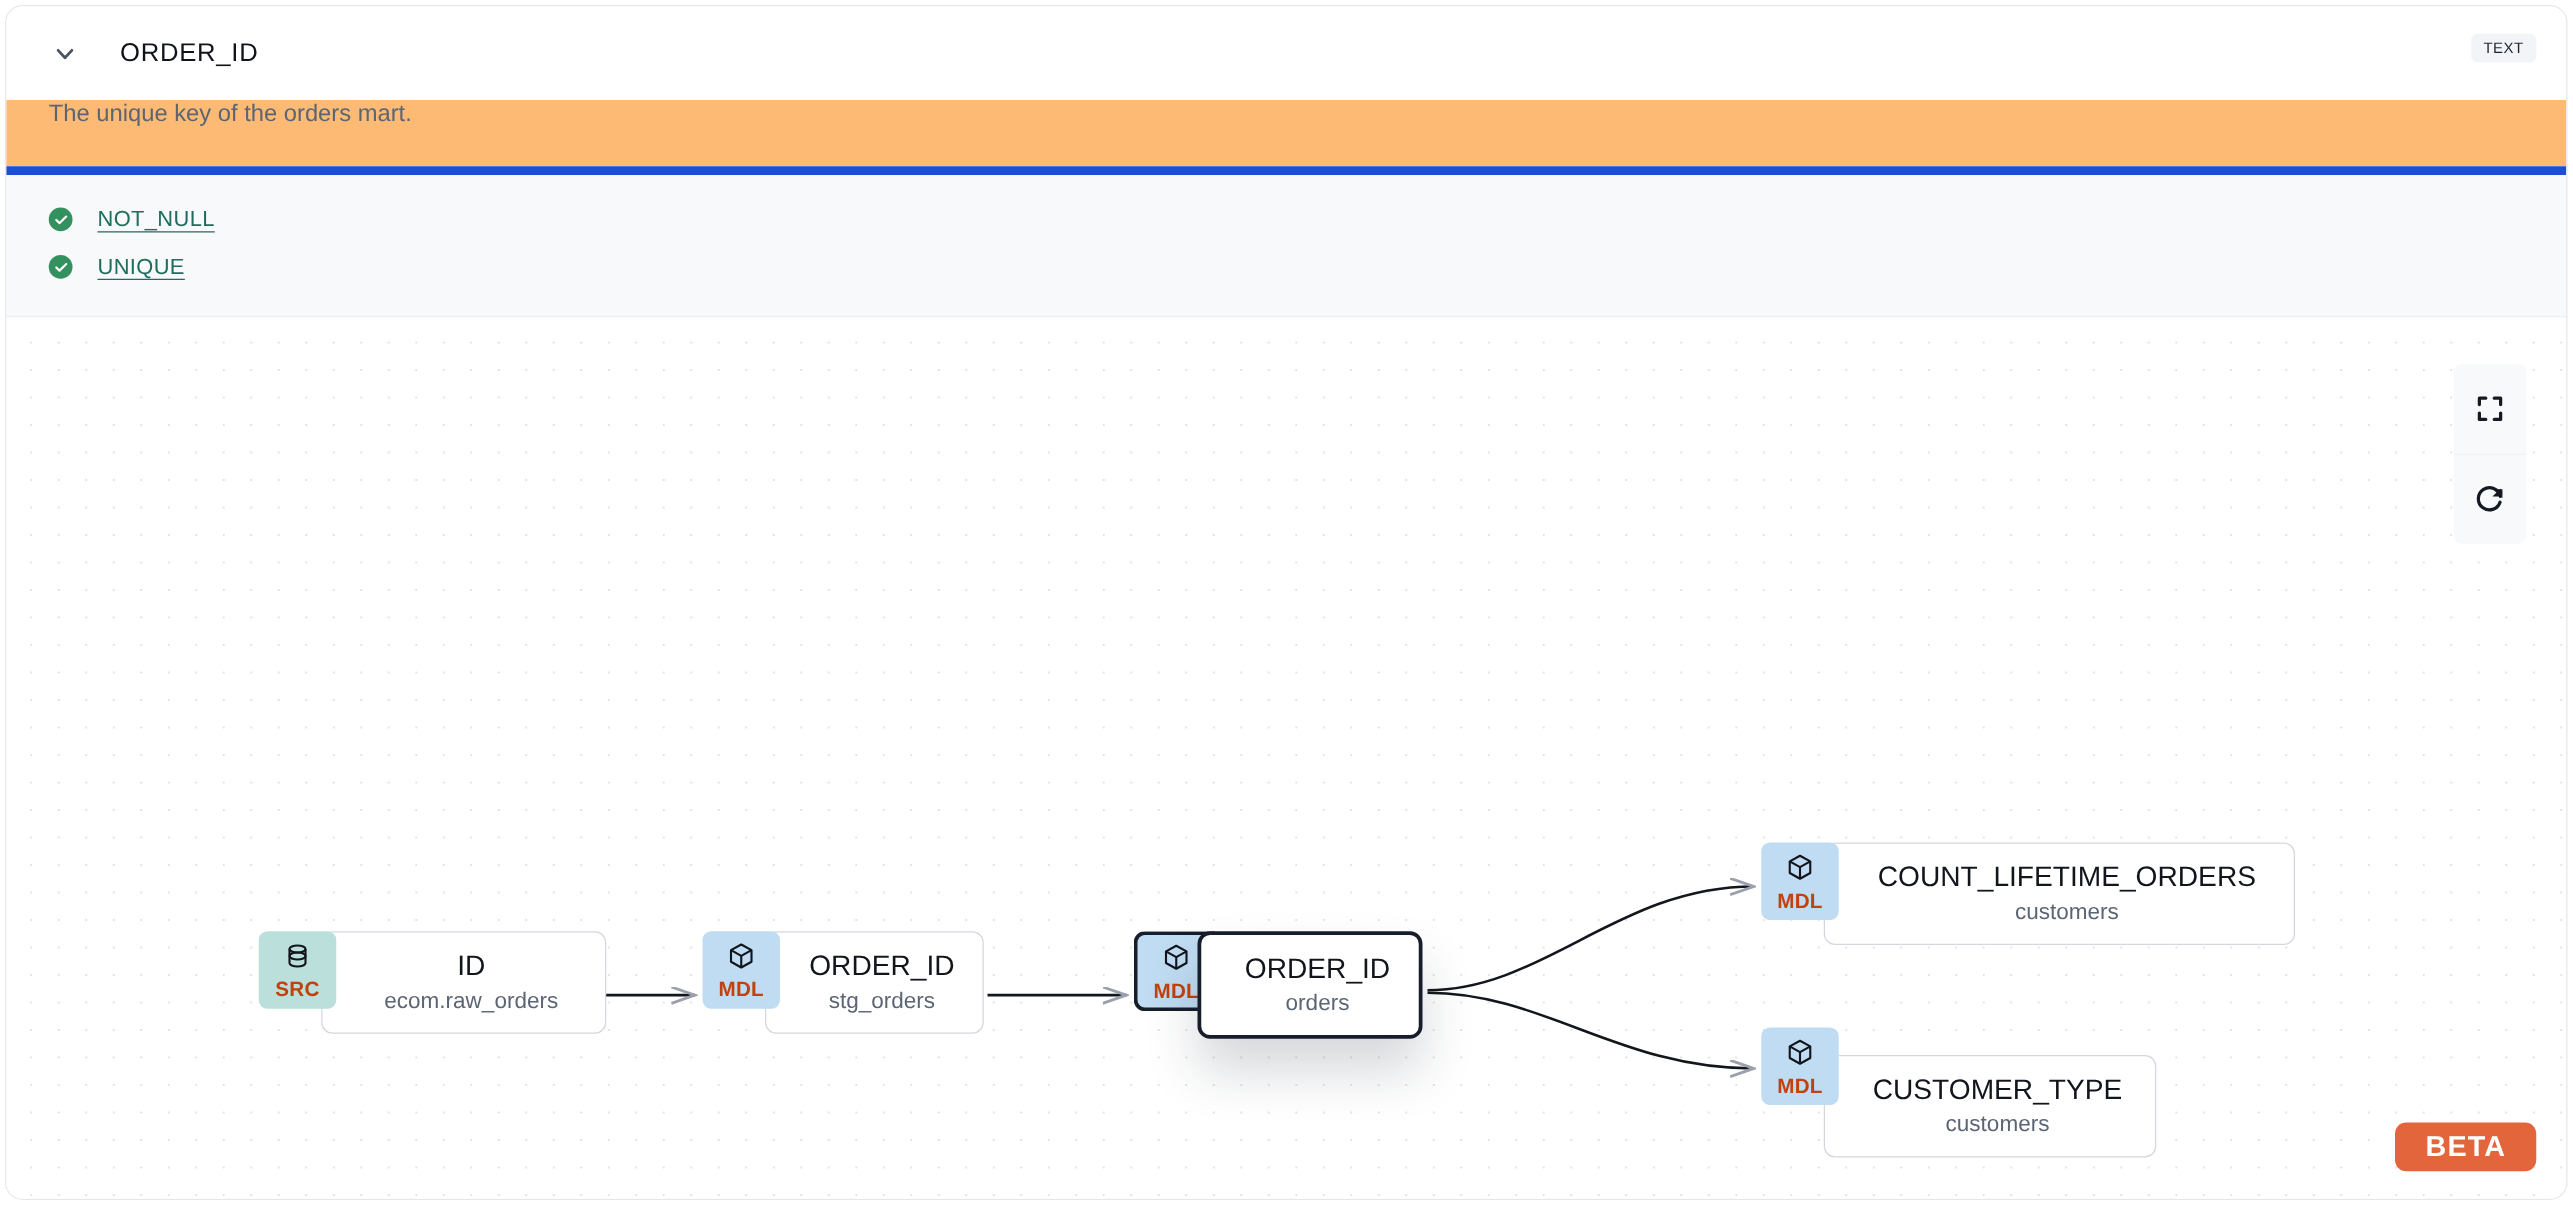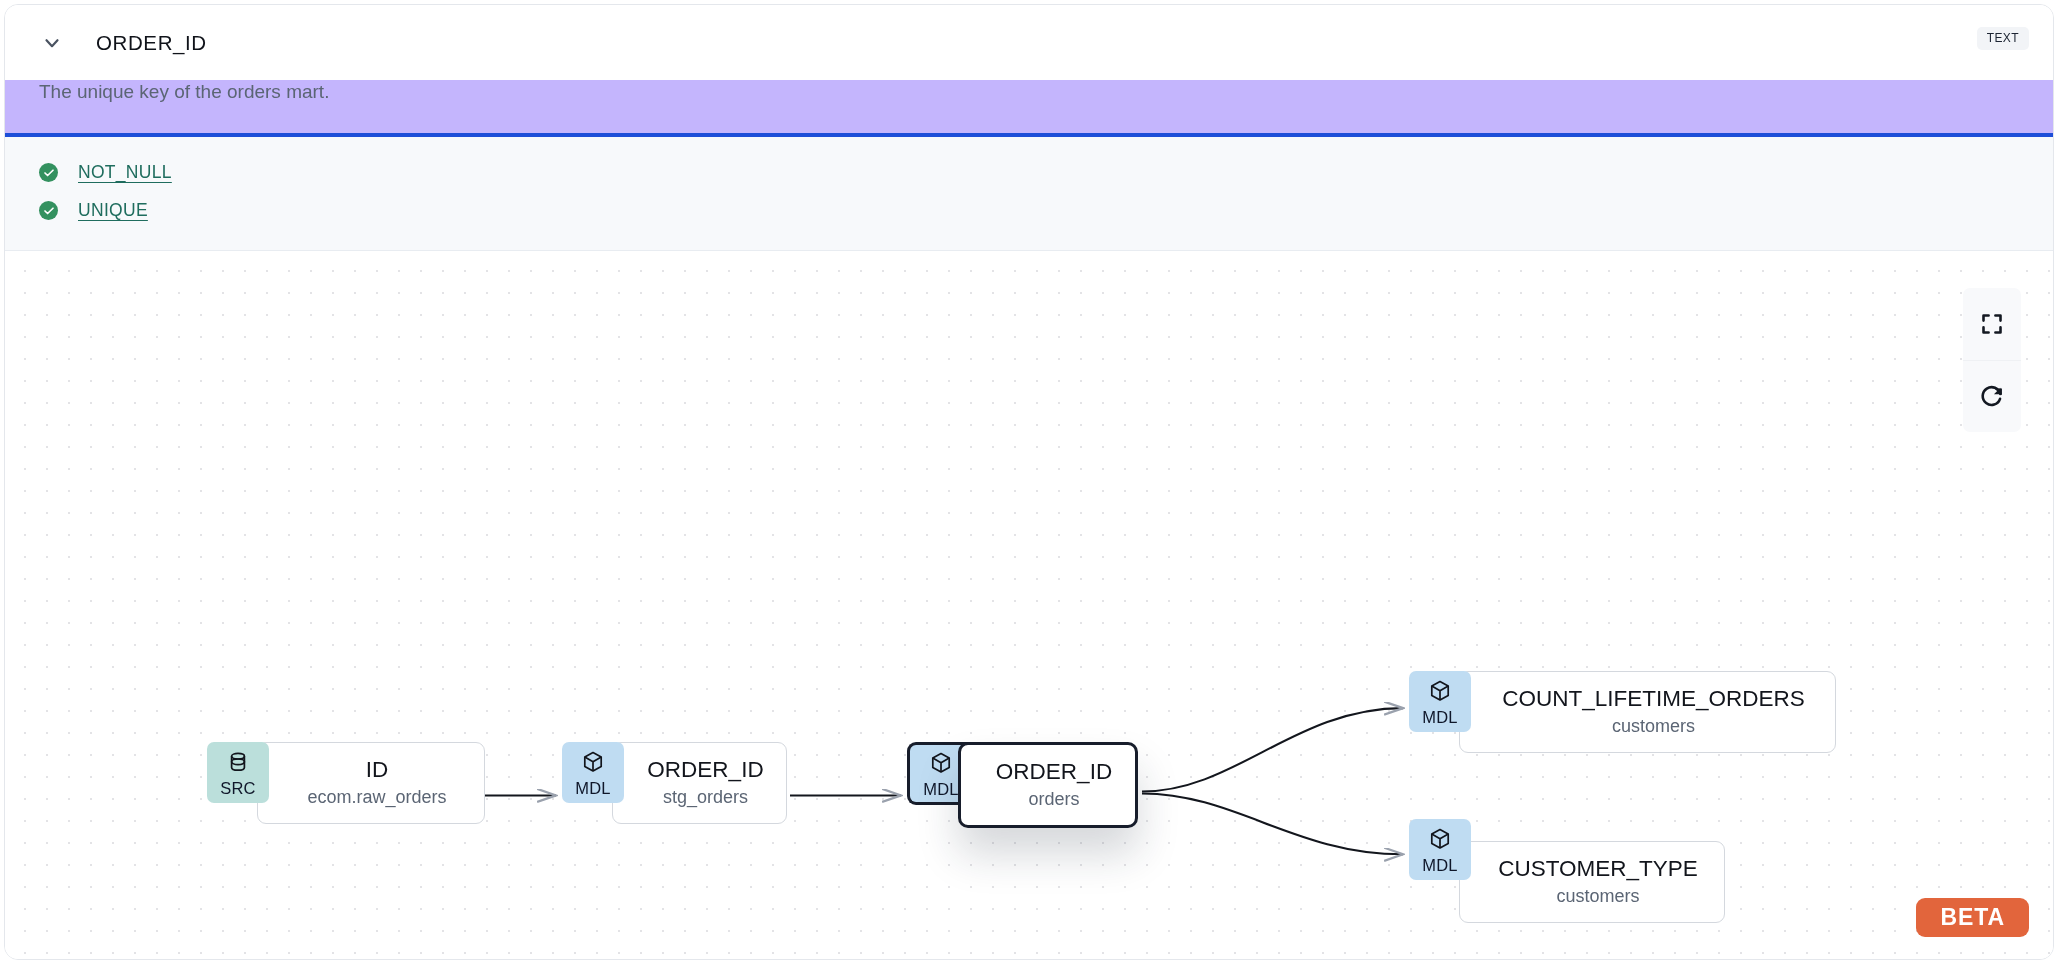--- a/index.html
+++ b/index.html
@@ -67,34 +67,34 @@
     padding: 5px 10px 6px;
     border-radius: 5px;
     line-height: 1;
     cursor: default;
   }
 
   
   .description-wrap {
     flex: 0 0 auto;
     padding: 0 34px 29px 34px;
-    background: #c4b5fd;
+    background: #fdba74;
   }
   .description {
     font-size: 19px;
     color: #5b6574;
     line-height: 1.25;
     font-weight: 400;
   }
 
   
   .tests {
     flex: 0 0 auto;
     background: #f7f9fb;
-    border-top: 4px solid #1d4ed8;
+    border-top: 7px solid #1d4ed8;
     border-bottom: 1px solid #e8ecf1;
     padding: 17px 0 20px 0;
   }
   .test-row {
     display: flex;
     align-items: center;
     padding: 7px 0 7px 34px;
     height: 38px;
   }
   .check-icon {
@@ -156,23 +156,24 @@
     justify-content: center;
     gap: 2px;
     padding: 8px 0 7px;
     z-index: 2;
     align-self: flex-start;
   }
   .node-badge.mdl { background: #bfdcf2; }
   .node-badge.src { background: #bbdfdb; margin-left: 28px; }
   .badge-label {
     font-size: 16.5px;
-    color: #0f172a;
+    color: #c2410c;
     letter-spacing: 0.2px;
     line-height: 1;
+    font-weight: bold;
   }
   .node-body {
     margin-left: -12px;
     background: #ffffff;
     border: 1px solid #d4d8de;
     border-radius: 9px;
     padding: 14px 22px 16px 34px;
     display: flex;
     flex-direction: column;
     justify-content: center;

